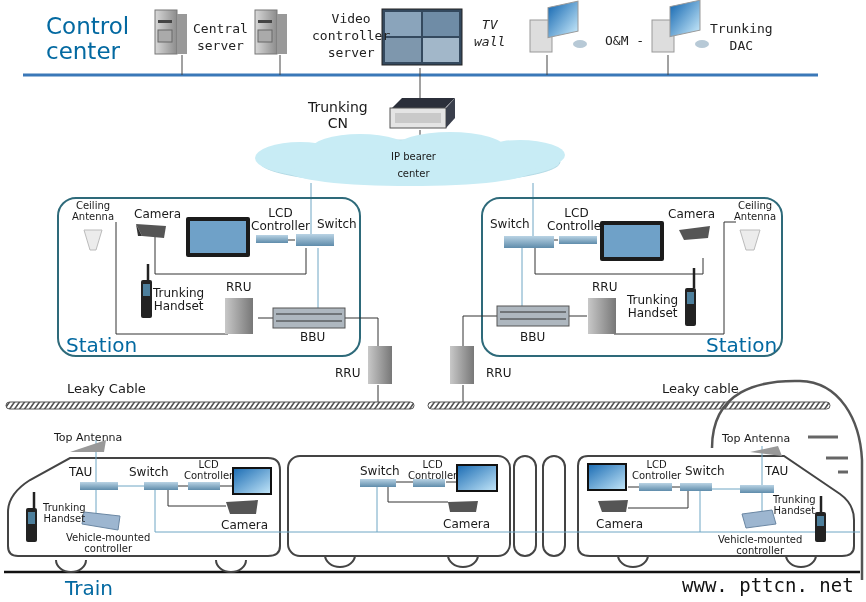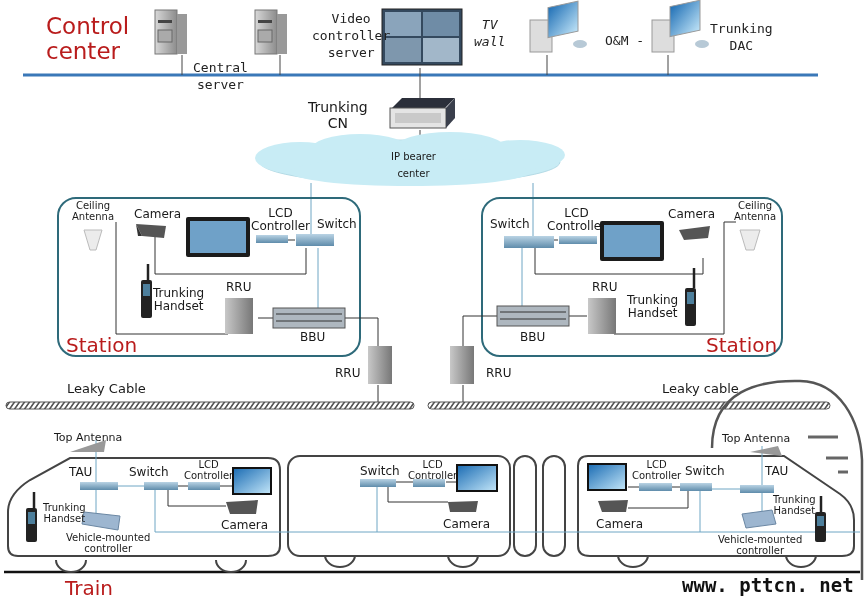--- a/index.html
+++ b/index.html
@@ -1,20 +1,20 @@
 <!DOCTYPE html>
 <html><head>
 <meta charset="utf-8">
 <style>
   html,body{margin:0;padding:0;background:#fff;}
   body{width:866px;height:602px;position:relative;overflow:hidden;font-family:"Liberation Sans",sans-serif;}
-  .abs{position:absolute;font-weight:bold;}
+  .abs{position:absolute;}
   .lbl{position:absolute;font-size:12px;color:#1a1a1a;line-height:13px;text-align:center;white-space:nowrap;font-family:"DejaVu Sans",sans-serif;}
   .mono{font-family:"DejaVu Sans Mono",monospace;font-size:13px;color:#222;line-height:17px;text-align:center;position:absolute;white-space:nowrap;}
-  .big{position:absolute;color:#b91c1c;font-family:"DejaVu Sans",sans-serif;white-space:nowrap;}
+  .big{position:absolute;color:#0369a1;font-family:"DejaVu Sans",sans-serif;white-space:nowrap;}
   .small{font-size:10px;line-height:11px;}
   svg{position:absolute;left:0;top:0;}
 </style>
 </head>
 <body>
 
 <svg width="866" height="602">
   <defs>
     <pattern id="hatch" width="5" height="8" patternUnits="userSpaceOnUse" patternTransform="skewX(-35)">
       <rect width="5" height="8" fill="#fff"></rect>
@@ -256,21 +256,21 @@
       <rect x="817" y="516" width="7" height="10" fill="#4d7f9c"></rect>
       <line x1="821" y1="496" x2="821" y2="512" stroke="#222" stroke-width="2.5"></line>
     </g>
 </svg>
 
 <div class="big" style="left:46px;top:14px;font-size:23px;line-height:25px;">
   <div>Control</div>
   <div>center</div>
 </div>
 
-<div class="mono" style="left:193px;top:20px;margin-top:39px;">
+<div class="mono" style="left:193px;top:20px;">
   <div>Central</div>
   <div>server</div>
 </div>
 <div class="mono" style="left:312px;top:10px;">
   <div>Video</div>
   <div>controller</div>
   <div>server</div>
 </div>
 <div class="mono" style="left:474px;top:16px;font-style:italic;">
   <div>TV</div>

